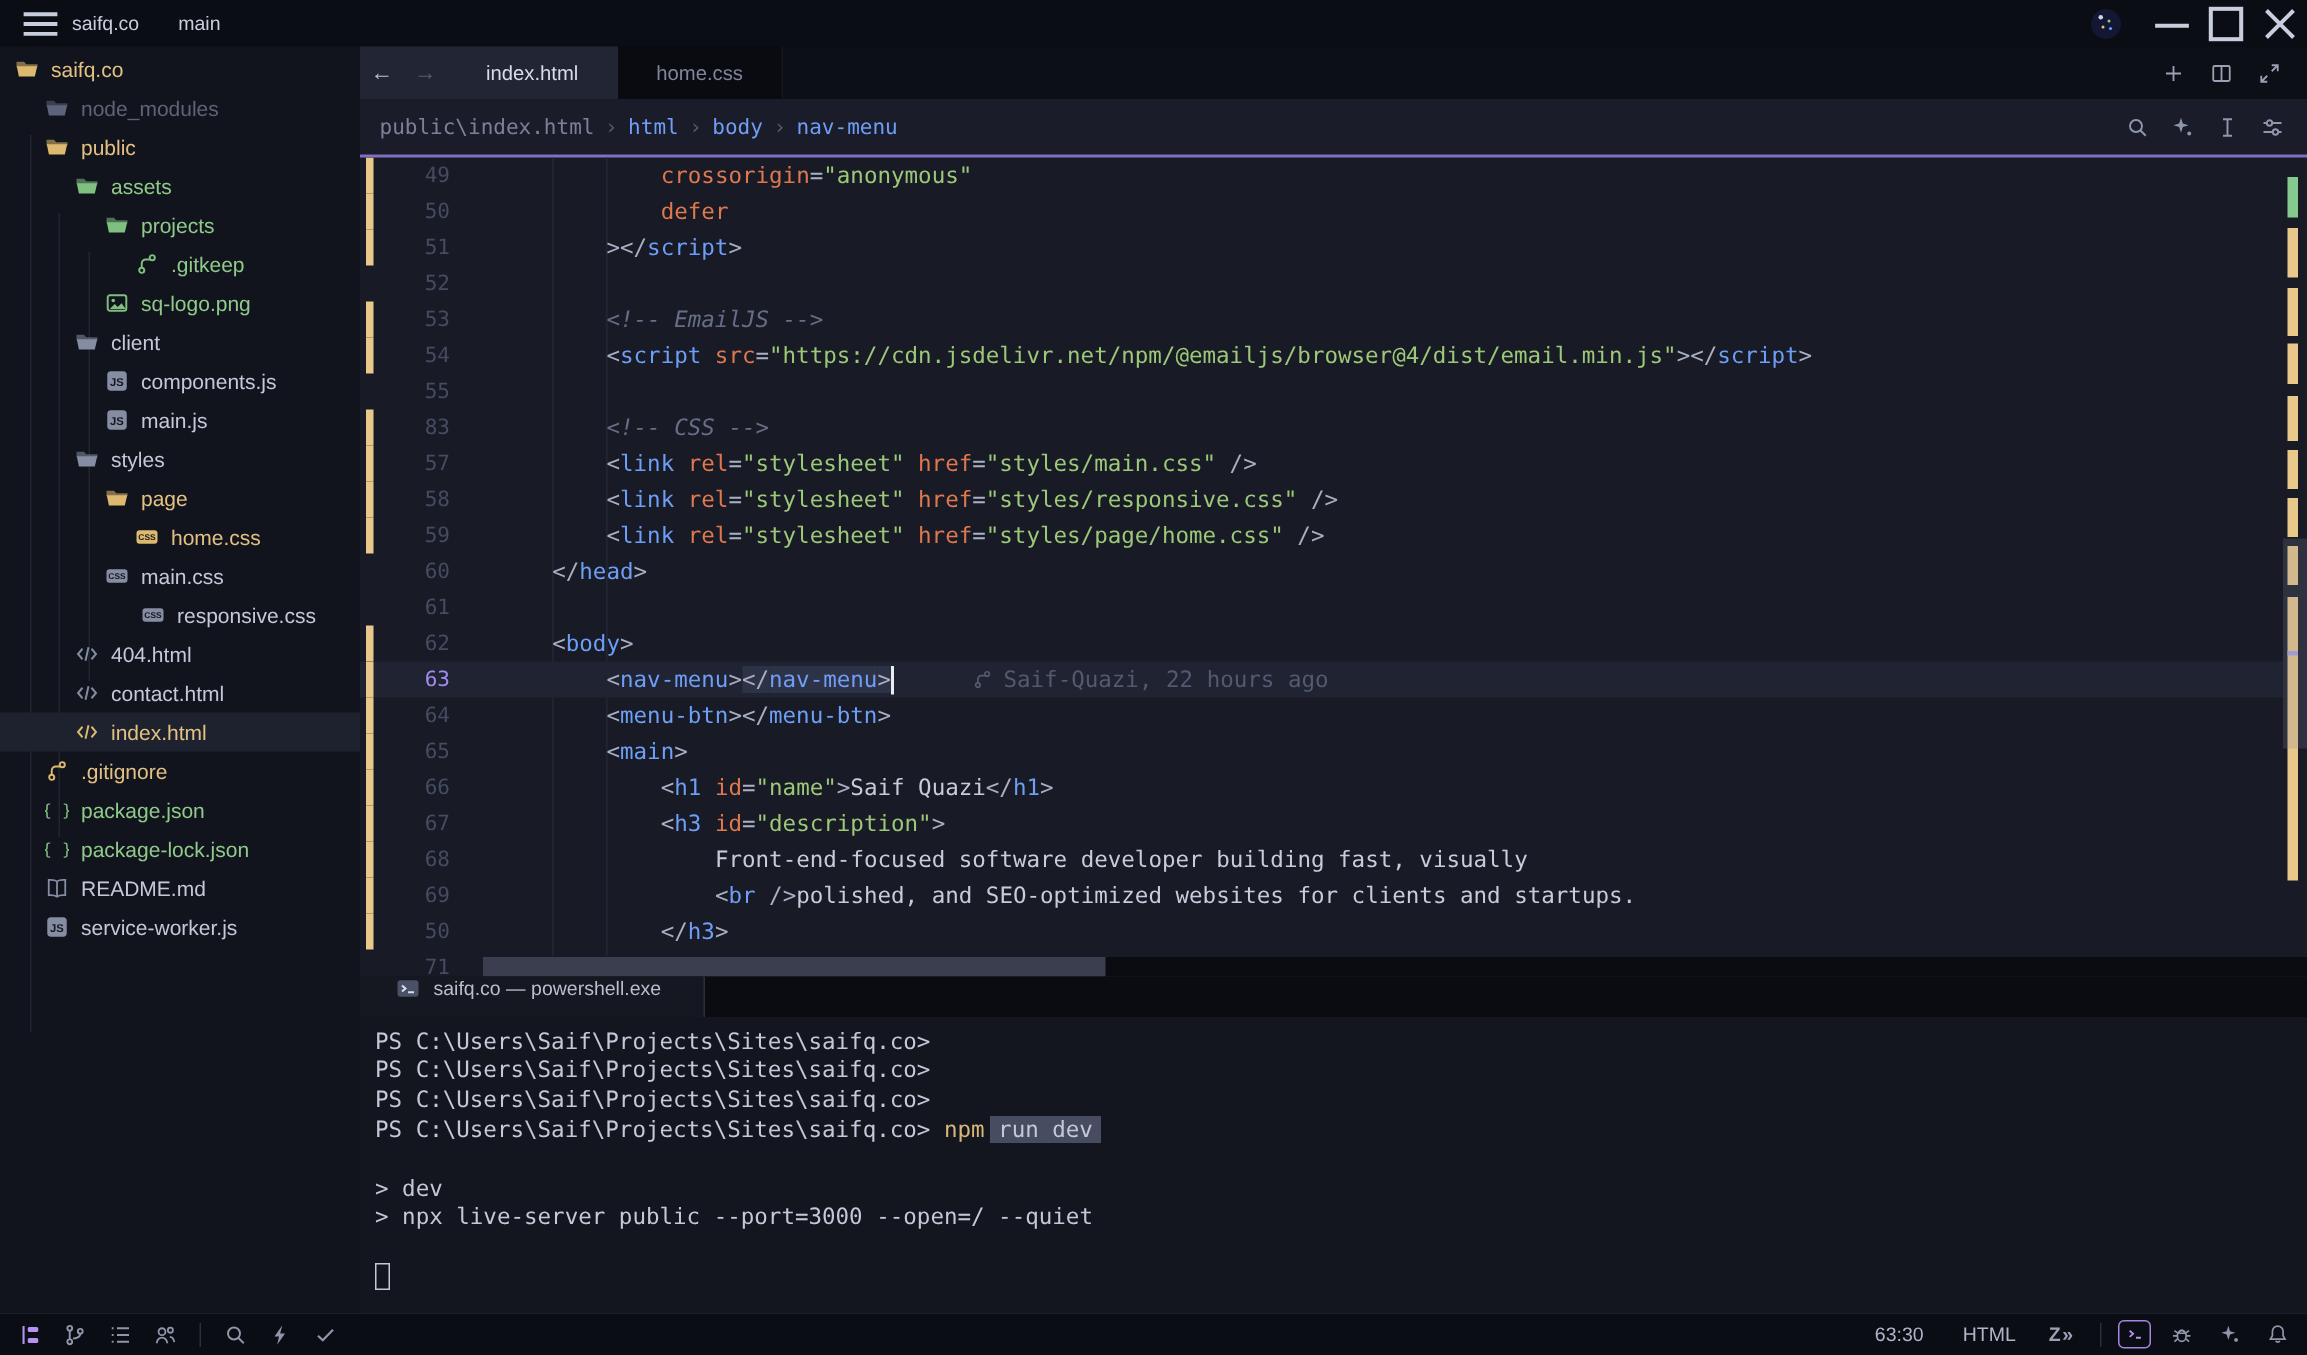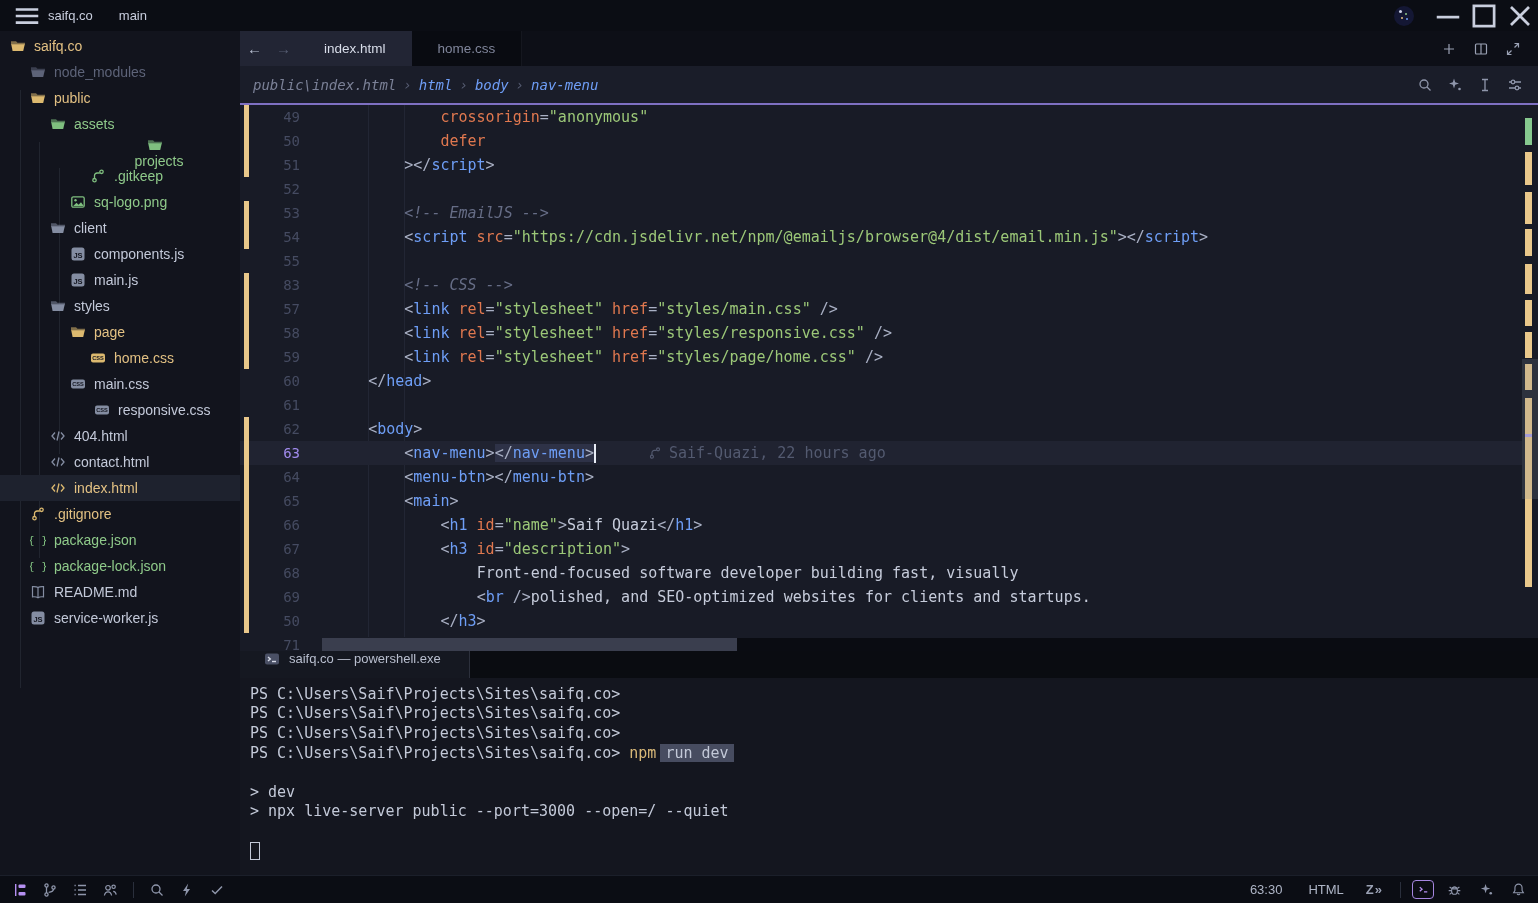--- a/index.html
+++ b/index.html
@@ -41,21 +41,21 @@
   #tabstrip { height:35px; background:#0d0f17; display:flex; align-items:stretch; flex:none; }
   #nav-arrows { width:58px; background:#222534; display:flex; align-items:center; justify-content:center; gap:14px; font-size:15px; }
   #nav-back { color:#b9c0d2; } #nav-fwd { color:#565c72; }
   .tab { display:flex; align-items:center; justify-content:center; padding:0 26px; font-size:13.5px; }
   .tab.active { background:#222534; color:#d8dde9; }
   .tab.inactive { background:#090b11; color:#80869b; border-right:1px solid #15171f; }
   #tab-actions { margin-left:auto; display:flex; align-items:center; gap:10px; padding-right:14px; color:#9aa1b4; }
   #tab-actions .ic { width:22px; }
 
   
-  #breadcrumbs { height:37px; background:#1a1d29; display:flex; align-items:center; padding:0 13px; flex:none; font-size:14px;font-style:italic; }
+  #breadcrumbs { height:37px; background:#1a1d29; display:flex; align-items:center; padding:0 13px; flex:none; font-size:14px; }
   #crumb-path { color:#7b8197; font-family:"DejaVu Sans Mono", monospace; }
   .crumb-sep { color:#565c72; margin:0 7px; font-family:"DejaVu Sans Mono", monospace; }
   .crumb { color:#6f9ef7; font-family:"DejaVu Sans Mono", monospace; }
   #crumb-actions { margin-left:auto; display:flex; align-items:center; gap:9px; color:#8f96ab; }
   #crumb-actions .ic { width:21px; }
 
   
   #code-area { height:548px; background:#181b26; border-top:2px solid #7e70c2; position:relative; overflow:hidden; flex:none; }
   #code-lines { position:absolute; top:0; left:0; right:16px; }
   .line { height:24px; display:flex; align-items:center; position:relative; font-family:"DejaVu Sans Mono", monospace; font-size:15px; white-space:pre; }
@@ -171,21 +171,21 @@
           </div>
           <div class="tree-row" style="padding-left: 50px;">
             <span class="ic i-green">
               <svg viewBox="0 0 16 16">
                 <path d="M1 3.2h5l1.5 1.6H15v2H1z" fill="currentColor" opacity=".55"></path>
                 <path d="M1.2 6.2h13.6L13.2 13H2.6z" fill="currentColor"></path>
               </svg>
             </span>
             <span class="lbl c-green">assets</span>
           </div>
-          <div class="tree-row" style="padding-left: 70px; flex-direction: column;">
+          <div class="tree-row" style="padding-left: 70px;">
             <span class="ic i-green">
               <svg viewBox="0 0 16 16">
                 <path d="M1 3.2h5l1.5 1.6H15v2H1z" fill="currentColor" opacity=".55"></path>
                 <path d="M1.2 6.2h13.6L13.2 13H2.6z" fill="currentColor"></path>
               </svg>
             </span>
             <span class="lbl c-green">projects</span>
           </div>
           <div class="tree-row" style="padding-left: 90px;">
             <span class="ic i-green">

